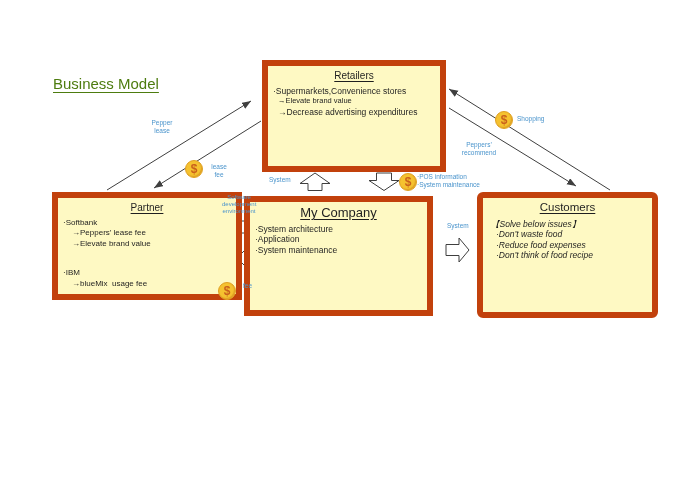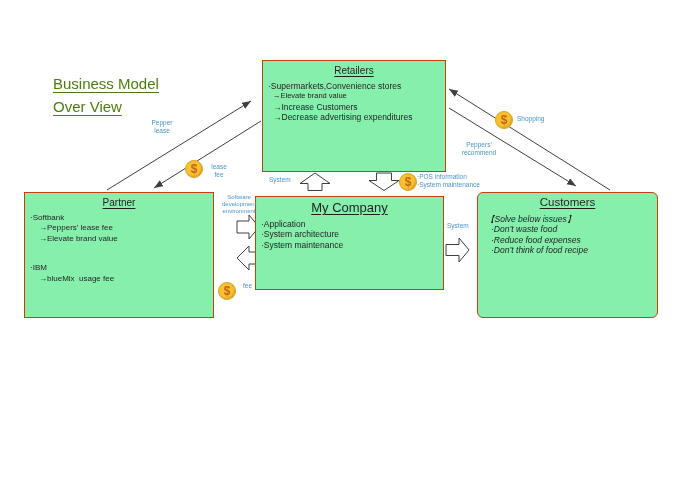--- a/index.html
+++ b/index.html
@@ -7,21 +7,21 @@
   .canvas {
     position:relative; width:695px; height:494px; background:#ffffff;
     font-family:"Liberation Sans","DejaVu Sans",sans-serif; color:#1f1f1f;
     overflow:hidden; margin:0 auto;
   }
   .connectors { position:absolute; left:0; top:0; pointer-events:none; }
   .page-title {
     position:absolute; left:53px; top:72px; font-size:15px; line-height:1.55;
     color:#4d7c0f; text-decoration:underline; text-underline-offset:3px; font-weight:400;
   }
-  .box { position:absolute; background:#86efac; border:1px solid #c2410c; }
+  .box { position:absolute; background:#fef9c3; border:6px solid #c2410c; }
   .box-title { text-align:center; font-size:10px; padding-top:4px; }
   .box-title span { text-decoration:underline; text-underline-offset:2px; }
   .box-body { padding:5px 4px 0 5px; font-size:8.5px; }
   .l { white-space:pre; line-height:10.4px; }
   .sm { font-size:7.5px; }
   .ind1 { padding-left:5px; }
   .ind2 { padding-left:21px; }
   .pind1 { padding-left:9px; }
   .spacer { height:19px; }
   .red { color:#e0342b; }
@@ -58,56 +58,54 @@
     <line x1="449" y1="108" x2="576" y2="186" stroke="#3f3f3f" stroke-width="1" marker-end="url(#ah)"></line>
     <polygon points="315,173 330,183.5 322,183.5 322,190.5 308,190.5 308,183.5 300,183.5" fill="#ffffff" stroke="#3f3f3f" stroke-width="1"></polygon>
     <polygon points="384,190.5 369,180.5 376.5,180.5 376.5,173 391.5,173 391.5,180.5 399,180.5" fill="#ffffff" stroke="#3f3f3f" stroke-width="1"></polygon>
     <polygon points="237,221 249,221 249,215 259,227 249,239 249,233 237,233" fill="#ffffff" stroke="#3f3f3f" stroke-width="1"></polygon>
     <polygon points="259,252 249,252 249,246 237,258 249,270 249,264 259,264" fill="#ffffff" stroke="#3f3f3f" stroke-width="1"></polygon>
     <polygon points="446,244.5 459,244.5 459,238 469,250 459,262 459,255.5 446,255.5" fill="#ffffff" stroke="#3f3f3f" stroke-width="1"></polygon>
   </svg>
 
   <div class="page-title">
     <div>Business Model</div>
-    <div>Over View</div>
   </div>
 
   <div class="box" style="left:262px; top:60px; width:184px; height:112px;">
     <div class="box-title">
       <span>Retailers</span>
     </div>
     <div class="box-body">
       <div class="l">·Supermarkets,Convenience stores</div>
       <div class="l sm ind1">→Elevate brand value</div>
-      <div class="l ind1">→Increase Customers</div>
       <div class="l ind1">→Decrease advertising expenditures</div>
     </div>
   </div>
 
-  <div class="box" style="left:24px; top:192px; width:190px; height:126px;">
+  <div class="box" style="left:52px; top:192px; width:190px; height:108px;">
     <div class="box-title">
       <span>Partner</span>
     </div>
     <div class="box-body" style="font-size:8px;">
       <div class="l">·Softbank</div>
       <div class="l pind1">→Peppers’ lease fee</div>
       <div class="l pind1">→Elevate brand value</div>
       <div class="spacer"></div>
       <div class="l">·IBM</div>
       <div class="l pind1">→blueMix  usage fee</div>
     </div>
   </div>
 
-  <div class="box" style="left:255px; top:196px; width:189px; height:94px;">
+  <div class="box" style="left:244px; top:196px; width:189px; height:120px;">
     <div class="box-title mc-title">
       <span>My Company</span>
     </div>
     <div class="box-body" style="padding-top:4px;">
+      <div class="l">·System architecture</div>
       <div class="l">·Application</div>
-      <div class="l">·System architecture</div>
       <div class="l">·System maintenance</div>
     </div>
   </div>
 
   <div class="box" style="left:477px; top:192px; width:181px; height:126px;border-radius:6px;">
     <div class="box-title cu-title">
       <span>Customers</span>
     </div>
     <div class="box-body" style="padding-top:6px; padding-left:8px;font-style:italic;">
       <div class="l">【Solve below issues】</div>

